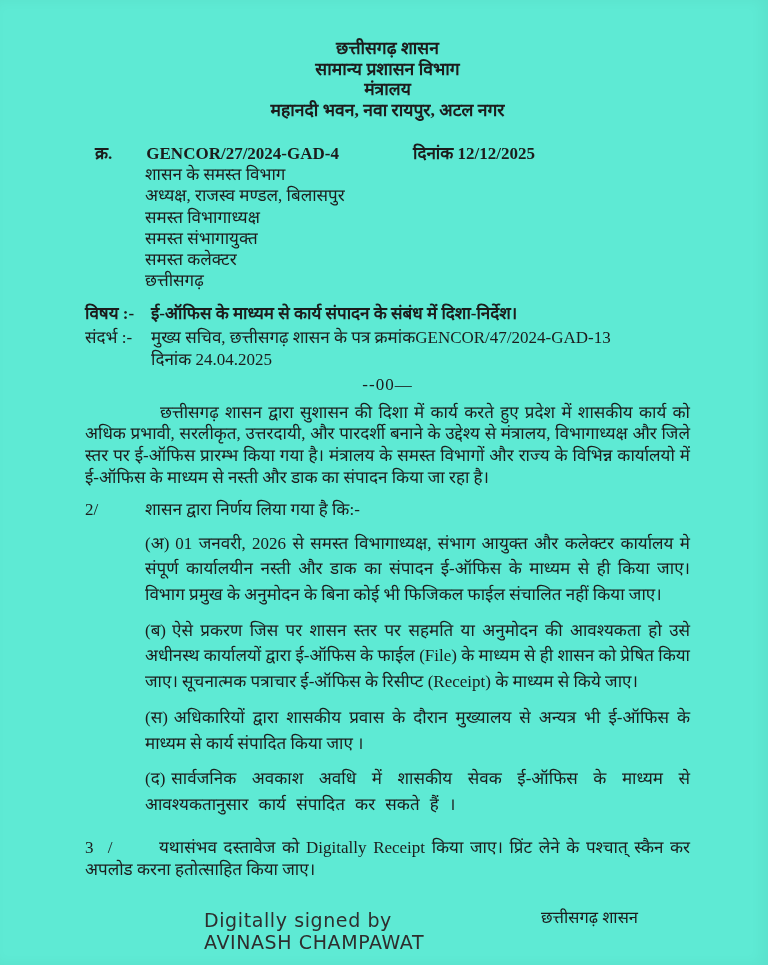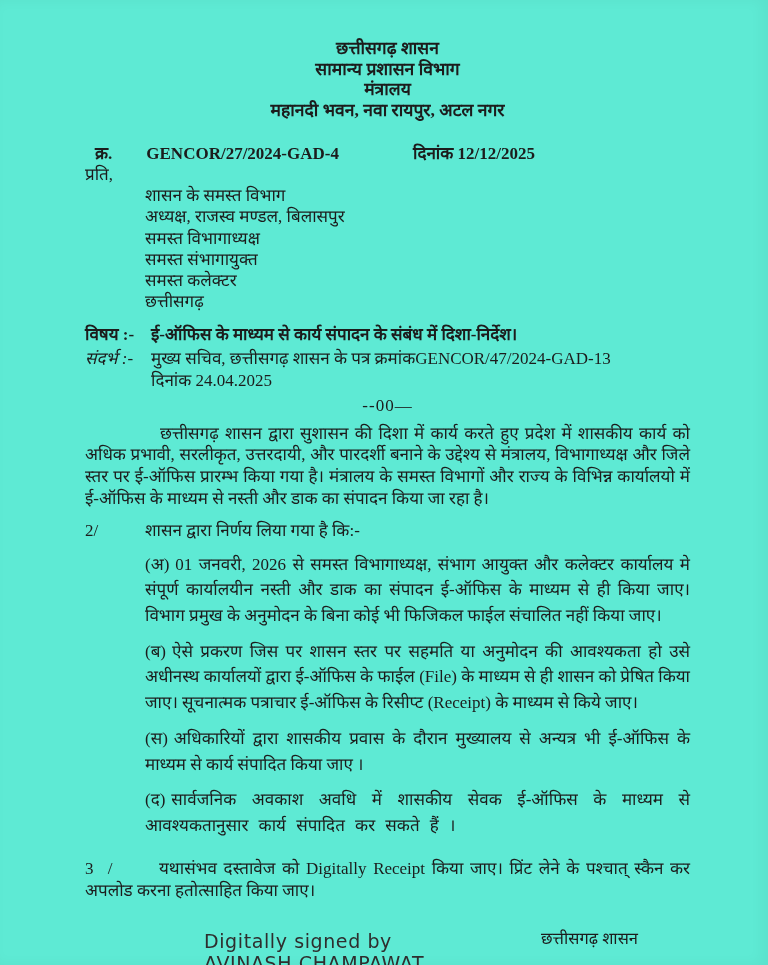--- a/index.html
+++ b/index.html
@@ -29,21 +29,21 @@
   .ref-row .date { margin-left: 74px; }
 
   .to-label { line-height: 21px; }
 
   .recipients { list-style: none; padding-left: 60px; line-height: 21.3px; }
 
   
   .subject-row { display: flex; font-weight: 700; margin-top: 11px; line-height: 22px; }
   .subject-row .lbl { width: 66px; flex-shrink: 0; }
   .reference-row { display: flex; margin-top: 2px; line-height: 22px; }
-  .reference-row .lbl { width: 66px; flex-shrink: 0; font-style: italic; }
+  .reference-row .lbl { width: 66px; flex-shrink: 0; }
 
   .divider { text-align: center; margin-top: 4px; line-height: 20px; letter-spacing: 1px; }
 
   
   .para-intro {
     margin-top: 7px;
     text-align: justify;
     text-indent: 75px;
     line-height: 21.7px;
   }
@@ -93,21 +93,20 @@
     <div>मंत्रालय</div>
     <div>महानदी भवन, नवा रायपुर, अटल नगर</div>
   </div>
 
   <div class="ref-row">
     <span class="kr">क्र.</span>
     <span class="num">GENCOR/27/2024-GAD-4</span>
     <span class="date">दिनांक 12/12/2025</span>
   </div>
 
-  <div class="to-label">प्रति,</div>
   <ul class="recipients">
     <li>शासन के समस्त विभाग</li>
     <li>अध्यक्ष, राजस्व मण्डल, बिलासपुर</li>
     <li>समस्त विभागाध्यक्ष</li>
     <li>समस्त संभागायुक्त</li>
     <li>समस्त कलेक्टर</li>
     <li>छत्तीसगढ़</li>
   </ul>
 
   <div class="subject-row">

